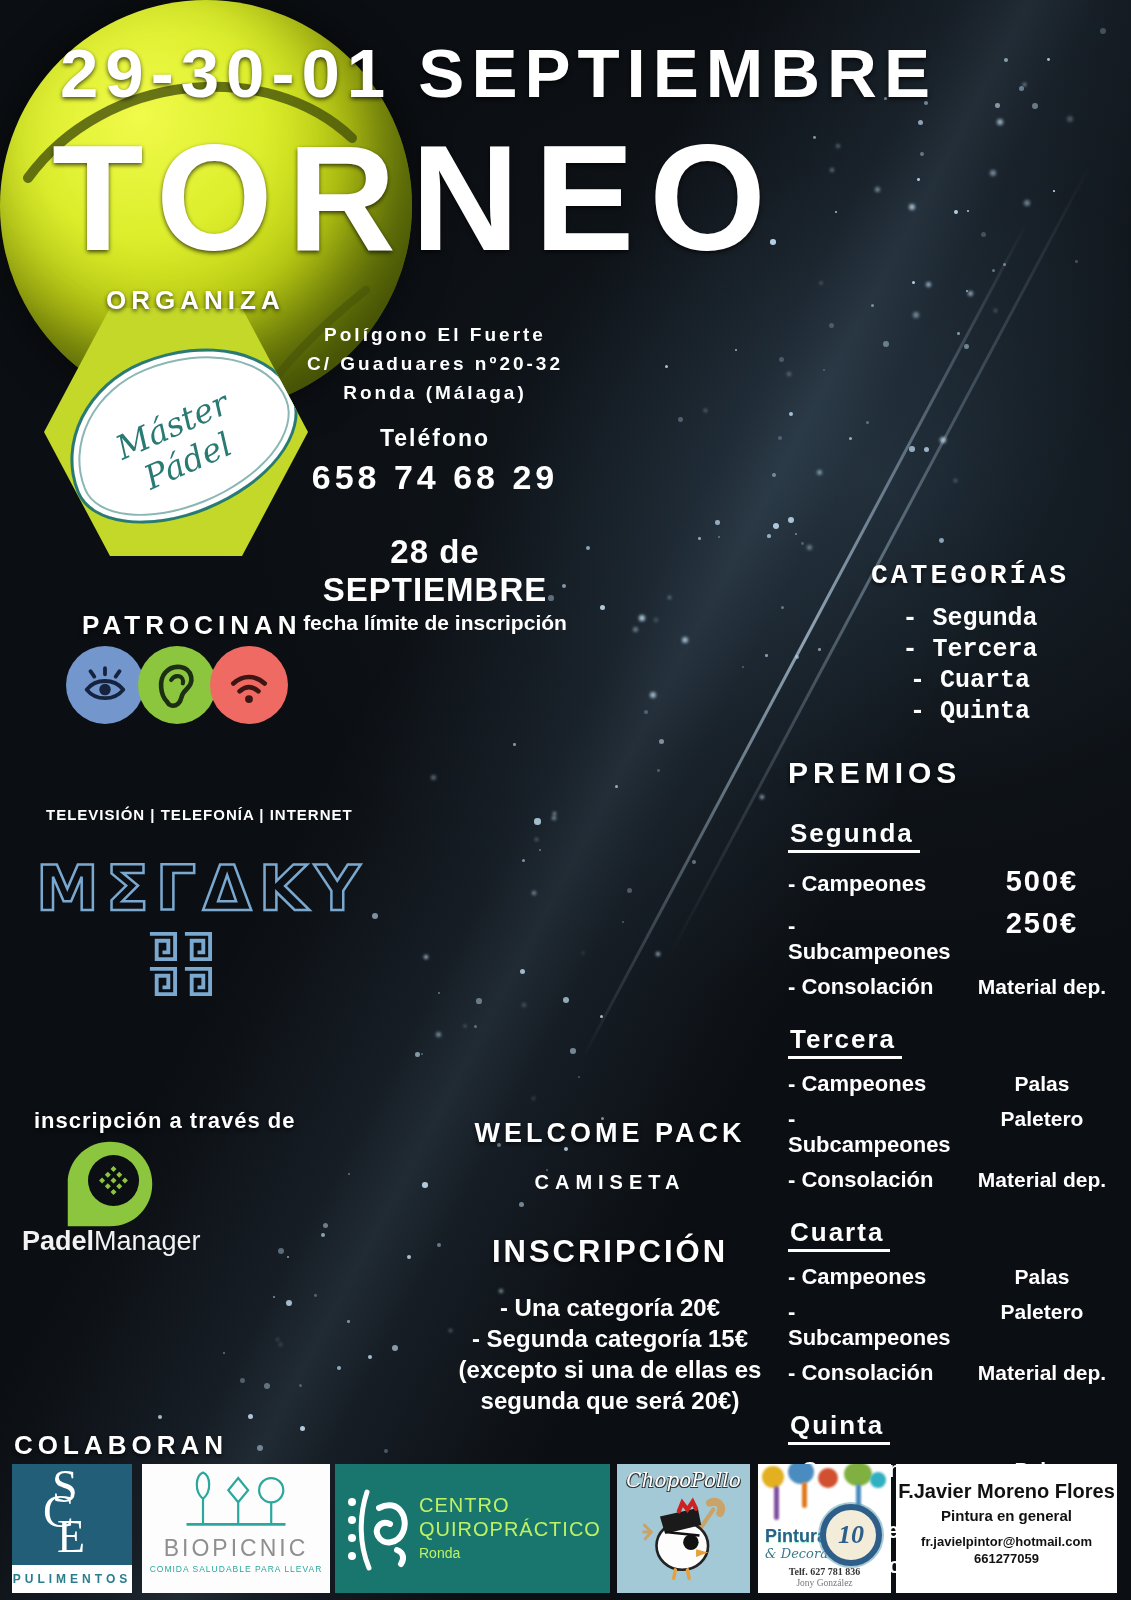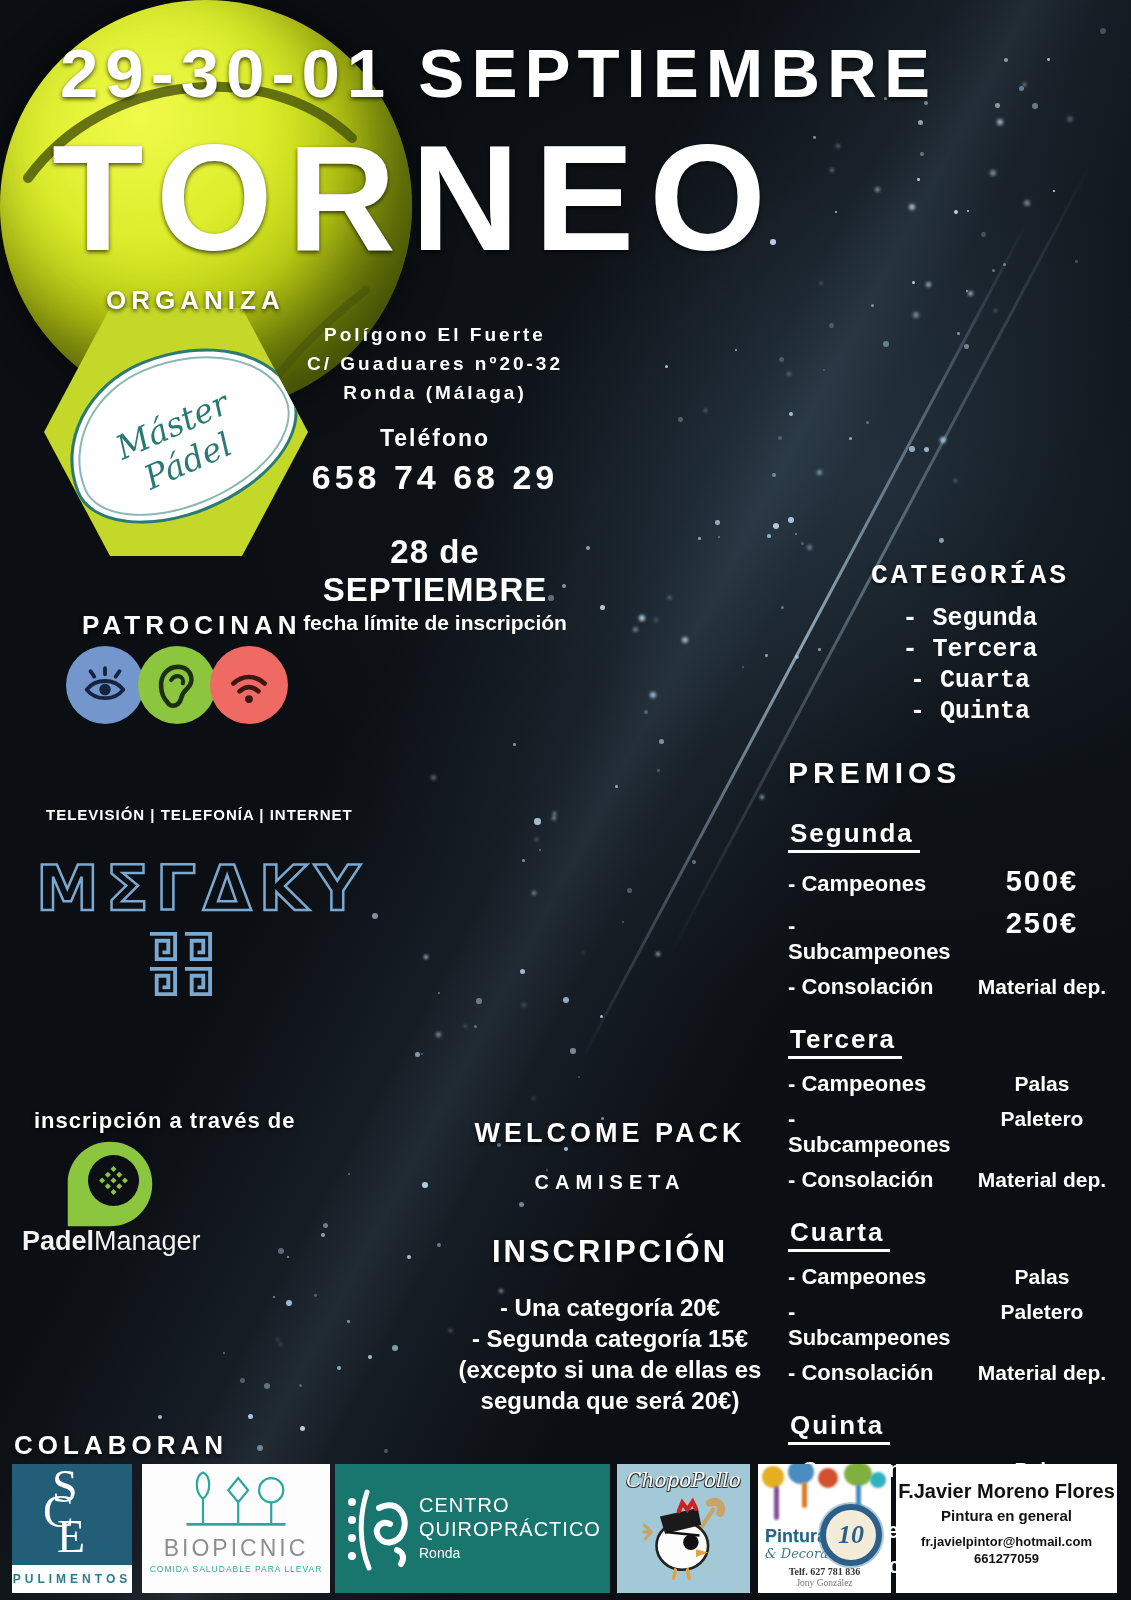--- a/index.html
+++ b/index.html
@@ -96,21 +96,21 @@
   .colaboran-label{left:14px;top:1430px;}
   .tile{top:1464px;height:129px;z-index:3;overflow:hidden;}
   .tile-sce{left:12px;width:120px;background:#235e79;}
   .sce-mono{position:relative;height:101px;font-family:"Liberation Serif",serif;color:#fff;}
   .sce-mono span{position:absolute;font-size:46px;line-height:46px;}
   .sce-strip{height:28px;background:#fff;color:#2a7d8c;font-size:12px;font-weight:bold;letter-spacing:4px;display:flex;align-items:center;justify-content:center;}
   .tile-bio{left:142px;width:188px;background:#fdfdfd;color:#999;text-align:center;}
   .bio-title{font-size:23px;letter-spacing:3px;color:#8f8f8f;margin-top:1px;}
   .bio-sub{font-size:8.5px;letter-spacing:1px;color:#2aa89d;margin-top:2px;}
   .tile-quiro{left:335px;width:275px;background:#19766e;display:flex;align-items:center;padding-left:10px;box-sizing:border-box;}
-  .quiro-text{color:#ffffff;margin-left:8px;line-height:24px;font-size:20px;letter-spacing:1px;}
+  .quiro-text{color:#bef264;margin-left:8px;line-height:24px;font-size:20px;letter-spacing:1px;}
   .quiro-text .ronda{font-size:14px;letter-spacing:0;}
   .tile-chopo{left:617px;width:133px;background:#a3c9d6;text-align:center;}
   .chopo-title{font-family:"DejaVu Serif",serif;font-style:italic;font-size:20px;color:#fff;text-shadow:1px 1px 0 #333,-1px 1px 0 #333;margin-top:4px;}
   .tile-pintura{left:758px;width:133px;background:#fff;position:absolute;}
   .splat{position:absolute;border-radius:50%;filter:blur(1px);}
   .pintura-word{position:absolute;left:7px;top:62px;color:#2d5f8a;font-weight:bold;font-size:18px;text-shadow:0 1px 0 #9fc;}
   .pintura-amp{position:absolute;left:7px;top:82px;font-family:"DejaVu Serif",serif;font-style:italic;font-size:13px;color:#3a7a8a;}
   .p10-ring{position:absolute;left:62px;top:40px;width:50px;height:50px;border-radius:50%;border:6px solid #2d5f8a;background:#f2ecd8;display:flex;align-items:center;justify-content:center;
     font-family:"Liberation Serif",serif;font-weight:bold;font-style:italic;font-size:26px;color:#2d5f8a;box-shadow:0 0 0 2px rgba(80,150,170,.5);}
   .pintura-tel{position:absolute;left:0;top:102px;width:133px;text-align:center;font-size:10px;font-weight:bold;color:#333;font-family:"Liberation Serif",serif;}

